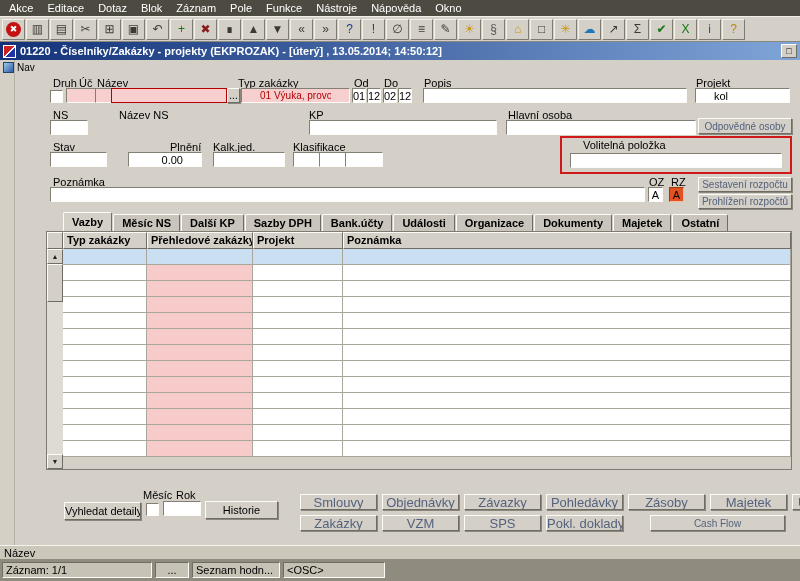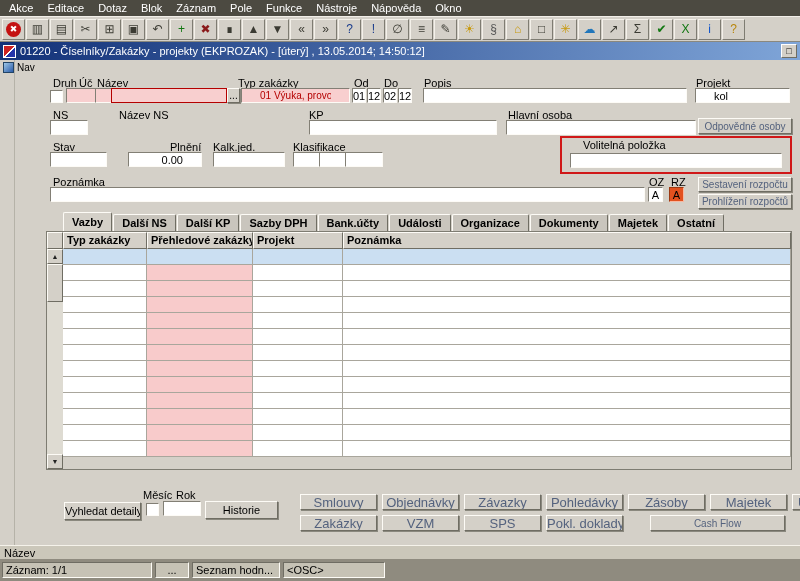--- a/index.html
+++ b/index.html
@@ -16,21 +16,21 @@
            display:flex;align-items:center;padding:1px 2px}
   .tb-btn{width:23px;height:21px;margin-right:1px;background:#d4d0c8;border:1px solid;
           border-color:#f4f1ea #7e7c72 #7e7c72 #f4f1ea;display:flex;align-items:center;
           justify-content:center;padding:0;font-family:inherit;cursor:default}
   .tb-btn .glyph{font-size:12px;line-height:1;color:#3b3b33}
   .tb-btn[data-name="exit-icon"] .glyph{background:#c41212;color:#fff;width:15px;height:15px;
           border-radius:50%;font-size:9px;line-height:15px;text-align:center}
   
   .titlebar{position:absolute;top:42px;left:0;right:0;height:18px;
             background:linear-gradient(90deg,#123178,#7fa5d8);display:flex;align-items:center;
-            padding:0 3px;color:#fff;font-weight:normal;font-size:11px;gap:4px}
+            padding:0 3px;color:#fff;font-weight:bold;font-size:11px;gap:4px}
   .app-icon{width:13px;height:13px;flex:none;border:1px solid #fff;
             background:linear-gradient(135deg,#c22 48%,#fff 48%,#fff 55%,#23a 55%)}
   .title-text{flex:1;white-space:nowrap;overflow:hidden}
   .win-btn{width:16px;height:14px;flex:none;background:#d4d0c8;color:#000;border:1px solid;
            border-color:#fff #6f6d63 #6f6d63 #fff;font-size:9px;line-height:12px;text-align:center}
   
   .workspace{position:absolute;top:60px;left:0;right:0;height:485px;background:#d4d0c8}
   .nav-strip{position:absolute;left:0;top:60px;width:15px;height:485px;background:#d4d0c8;
              border-right:1px solid #b5b2a8}
   .nav-chip{position:absolute;display:flex;align-items:center;gap:3px;font-size:10px;color:#000}
@@ -273,21 +273,21 @@
 
   <input class="fld" style="left: 50px; top: 187px; width: 595px;" data-name="poznamka-field" value="">
   <input class="fld center" style="left: 648px; top: 187px; width: 15px;" data-name="oz-field" value="A">
   <input class="fld rz" style="left: 669px; top: 187px; width: 15px;" data-name="rz-field" value="A">
 
   <button class="btn small muted" style="left:698px;top:177px;width:94px;height:15px" data-name="sestaveni-rozpoctu-button">Sestavení rozpočtu</button>
   <button class="btn small muted" style="left:698px;top:194px;width:94px;height:15px" data-name="prohlizeni-rozpoctu-button">Prohlížení rozpočtů</button>
 
   <div class="tabs" style="left:63px;top:212px" data-name="tab-bar">
       <div class="tab active" data-name="tab-vazby">Vazby</div>
-      <div class="tab" data-name="tab-dalsi-ns">Další NS</div>
+      <div class="tab" data-name="tab-dalsi-ns">Měsíc NS</div>
       <div class="tab" data-name="tab-dalsi-kp">Další KP</div>
       <div class="tab" data-name="tab-sazby-dph">Sazby DPH</div>
       <div class="tab" data-name="tab-bank-ucty">Bank.účty</div>
       <div class="tab" data-name="tab-udalosti">Události</div>
       <div class="tab" data-name="tab-organizace">Organizace</div>
       <div class="tab" data-name="tab-dokumenty">Dokumenty</div>
       <div class="tab" data-name="tab-majetek">Majetek</div>
       <div class="tab" data-name="tab-ostatni">Ostatní</div>
     </div>
 

